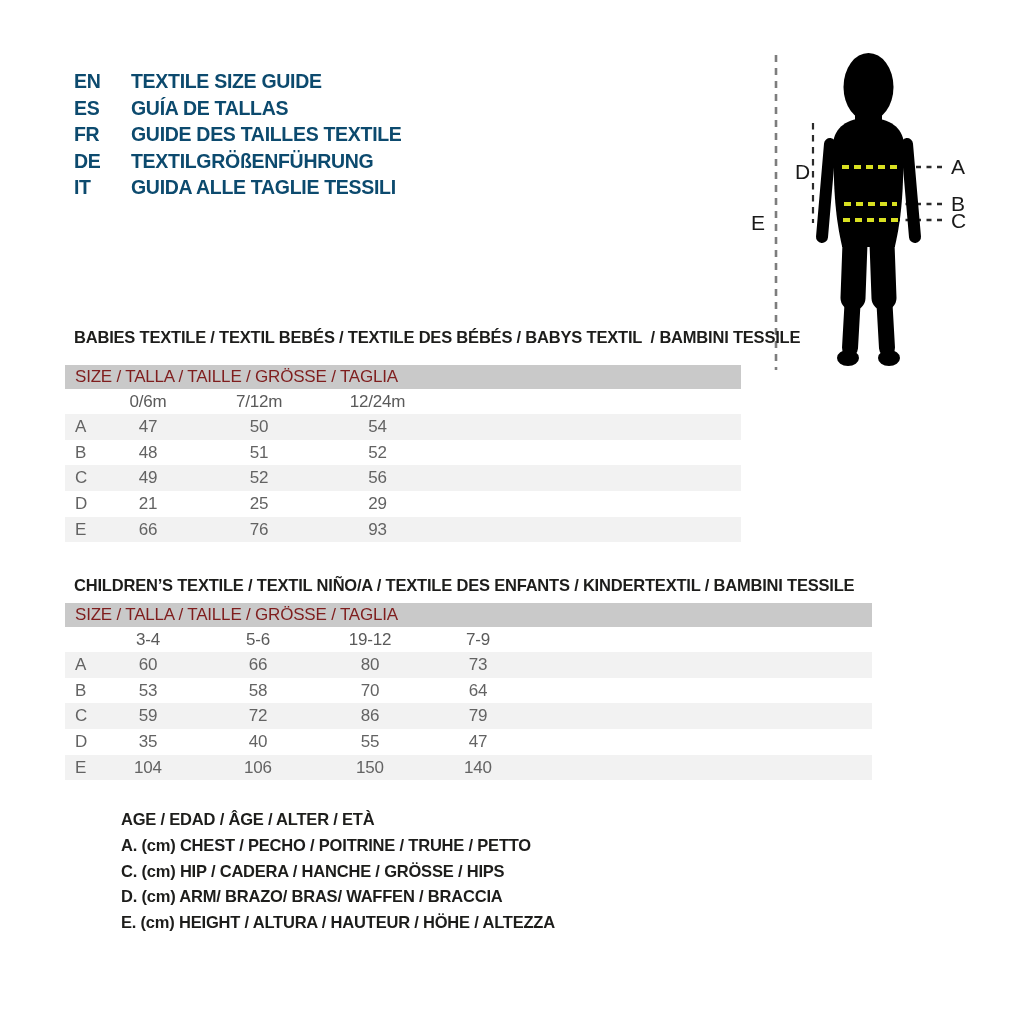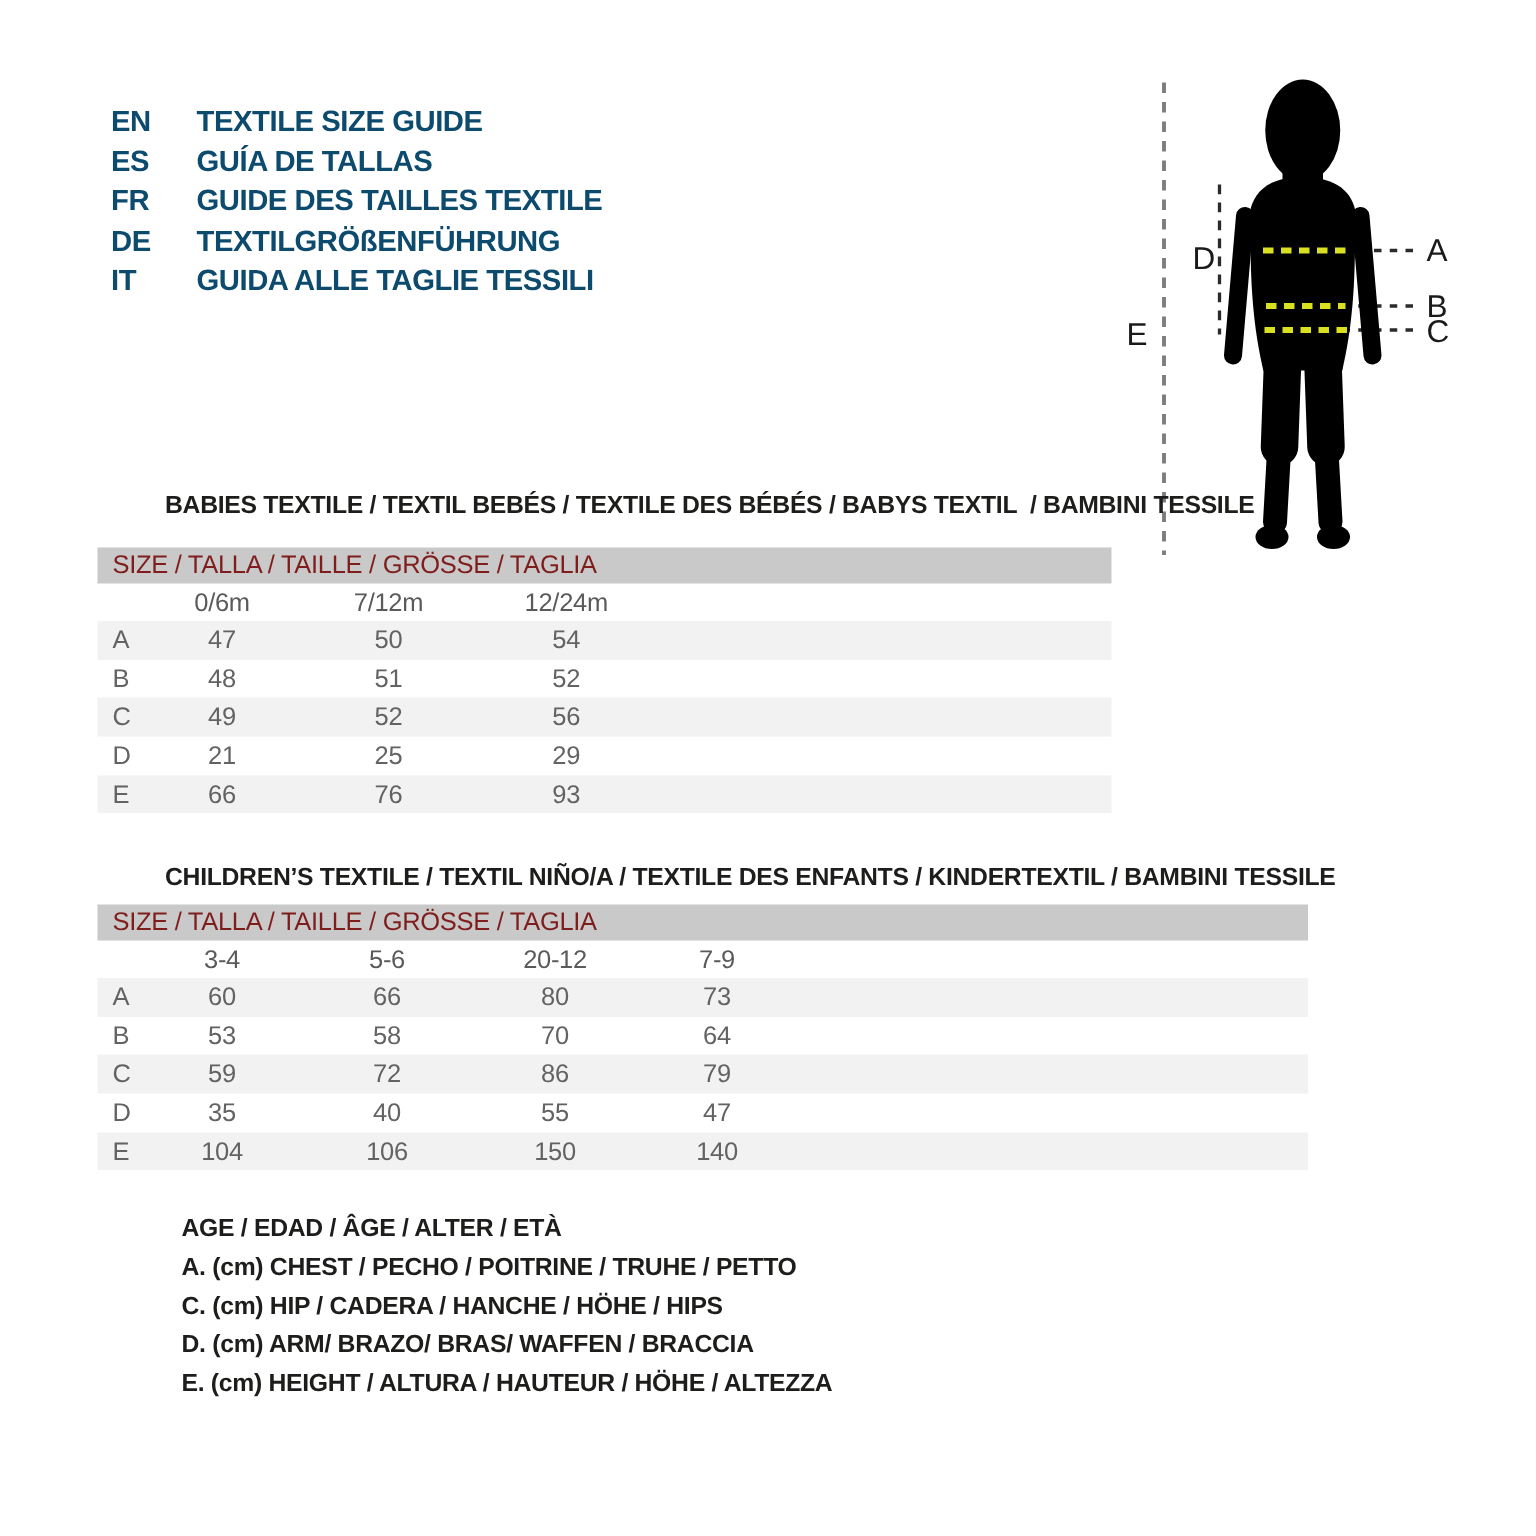--- a/index.html
+++ b/index.html
@@ -49,21 +49,20 @@
 
   
   .section-title {
     position: absolute;
     left: 74px;
     font-size: 16.5px;
     font-weight: bold;
     letter-spacing: -0.2px;
     color: #1d1d1b;
     white-space: pre;
-    margin-left: 36px;
   }
   #babies-title { top: 328px; }
   #children-title { top: 576px; }
 
   
   .size-table {
     position: absolute;
     left: 65px;
   }
   #babies-table { top: 365px; width: 676px; }
@@ -202,21 +201,21 @@
       </div>
     </div>
 
   <div class="section-title" id="children-title">CHILDREN’S TEXTILE / TEXTIL NIÑO/A / TEXTILE DES ENFANTS / KINDERTEXTIL / BAMBINI TESSILE</div>
   <div class="size-table" id="children-table">
     <div class="size-bar">SIZE / TALLA / TAILLE / GRÖSSE / TAGLIA</div>
   <div class="t-row head-row">
         <div class="t-label"></div>
         <div class="t-cell">3-4</div>
         <div class="t-cell">5-6</div>
-        <div class="t-cell">20-12</div>
+        <div class="t-cell">19-12</div>
         <div class="t-cell">7-9</div>
       </div>
       <div class="t-row stripe">
         <div class="t-label">A</div>
         <div class="t-cell">60</div>
         <div class="t-cell">66</div>
         <div class="t-cell">80</div>
         <div class="t-cell">73</div>
       </div>
       <div class="t-row">
@@ -245,18 +244,18 @@
         <div class="t-cell">104</div>
         <div class="t-cell">106</div>
         <div class="t-cell">150</div>
         <div class="t-cell">140</div>
       </div>
     </div>
 
   <div class="legend-block" id="legend-block">
       <div class="legend-line">AGE / EDAD / ÂGE / ALTER / ETÀ</div>
       <div class="legend-line">A. (cm) CHEST / PECHO / POITRINE / TRUHE / PETTO</div>
-      <div class="legend-line">C. (cm) HIP / CADERA / HANCHE / HÖHE / HIPS</div>
+      <div class="legend-line">C. (cm) HIP / CADERA / HANCHE / GRÖSSE / HIPS</div>
       <div class="legend-line">D. (cm) ARM/ BRAZO/ BRAS/ WAFFEN / BRACCIA</div>
       <div class="legend-line">E. (cm) HEIGHT / ALTURA / HAUTEUR / HÖHE / ALTEZZA</div>
     </div>
 
 </div>
 
 </body></html>

